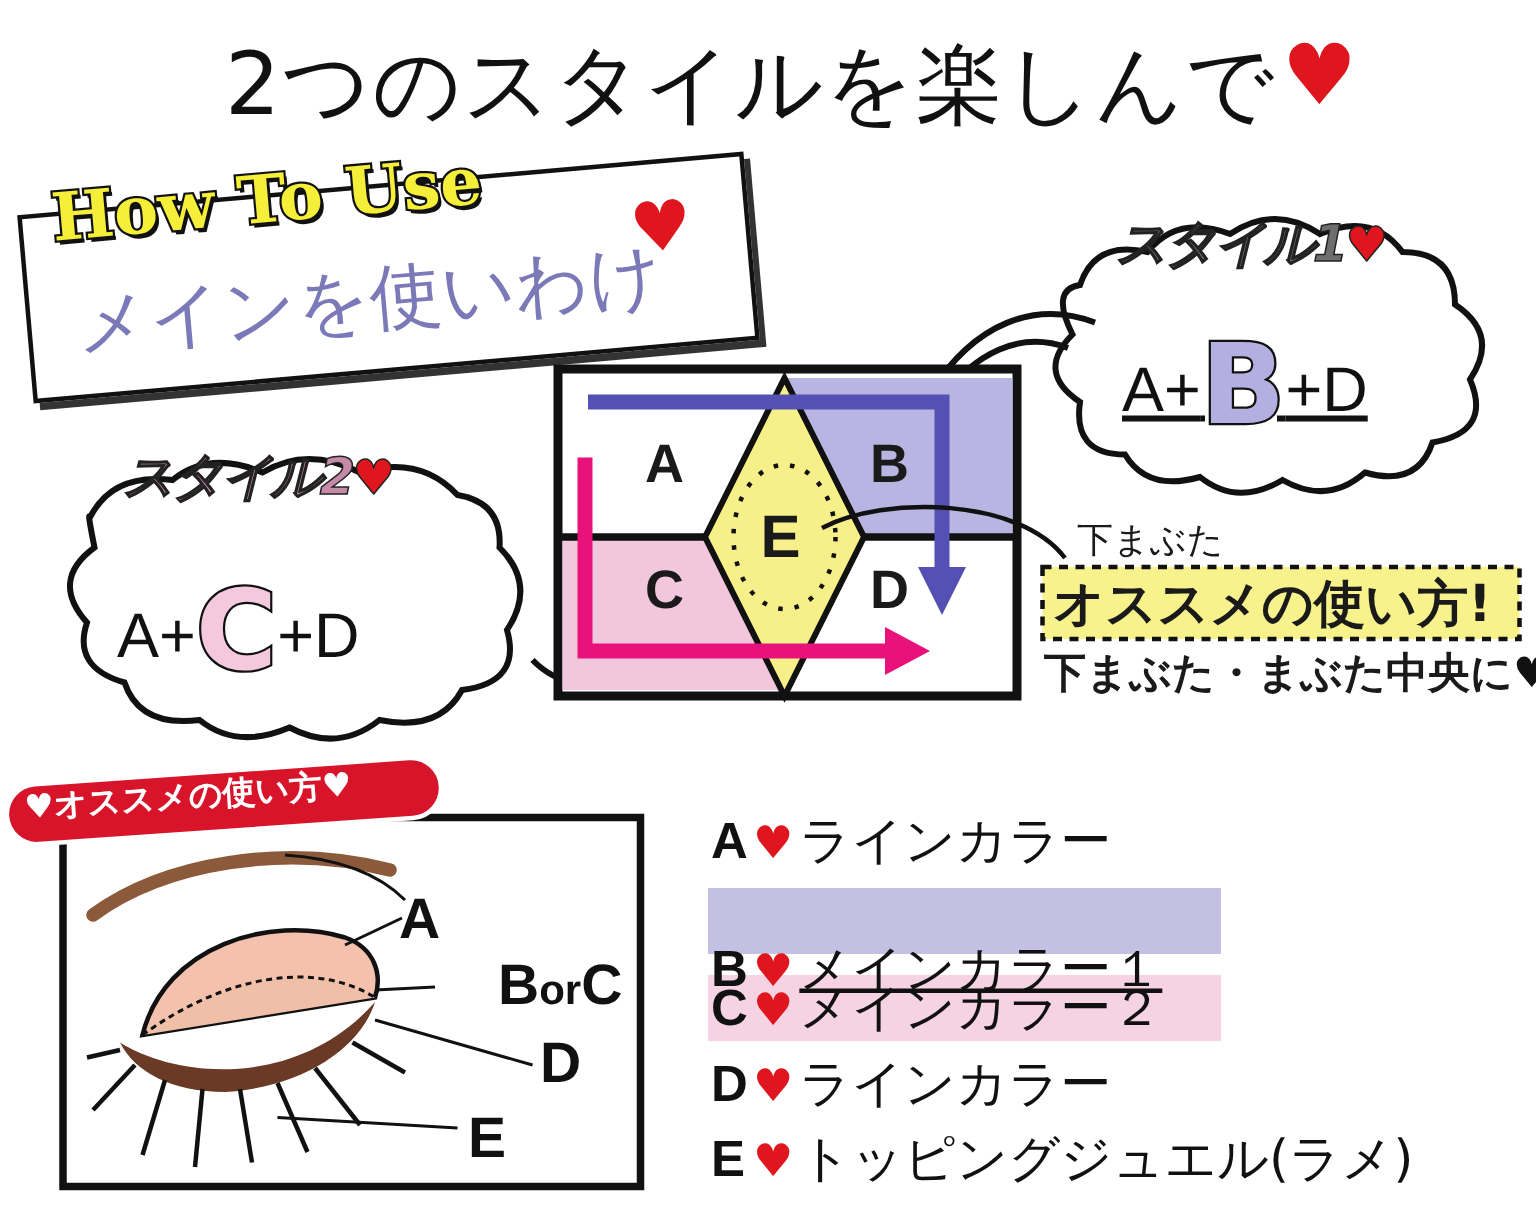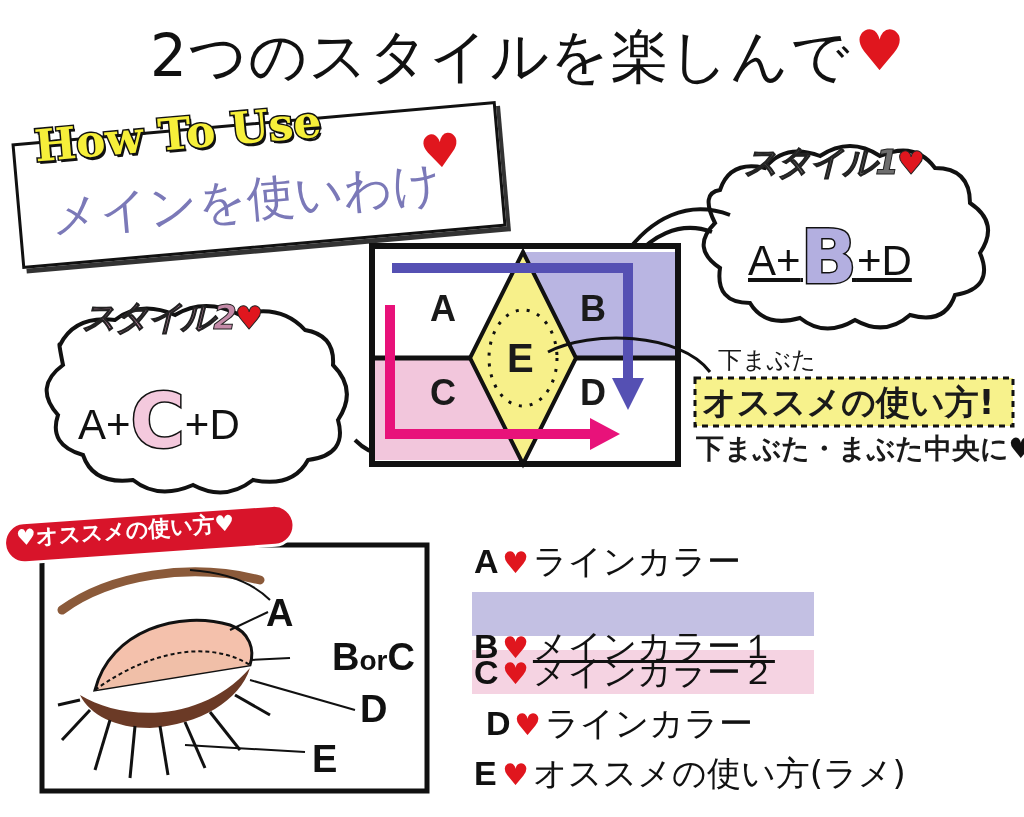--- a/index.html
+++ b/index.html
@@ -145,18 +145,18 @@
 
 <div class="abs legend-row" style="top:538px;">
   <span class="legend-letter">A</span><span class="heart">♥</span><span>ラインカラー</span>
 </div>
 <div class="abs legend-row" style="top:623px;text-decoration:underline;">
   <span class="legend-letter">B</span><span class="heart">♥</span><span>メインカラー１</span>
 </div>
 <div class="abs legend-row" style="top:649px;">
   <span class="legend-letter">C</span><span class="heart">♥</span><span>メインカラー２</span>
 </div>
-<div class="abs legend-row" style="top:700px;margin-left:12px;">
+<div class="abs legend-row" style="top:700px;">
   <span class="legend-letter">D</span><span class="heart">♥</span><span>ラインカラー</span>
 </div>
 <div class="abs legend-row" style="top:750px;">
-  <span class="legend-letter">E</span><span class="heart">♥</span><span>オススメの使い方(ラメ)</span>
+  <span class="legend-letter">E</span><span class="heart">♥</span><span>トッピングジュエル(ラメ)</span>
 </div>
 
 </body></html>

